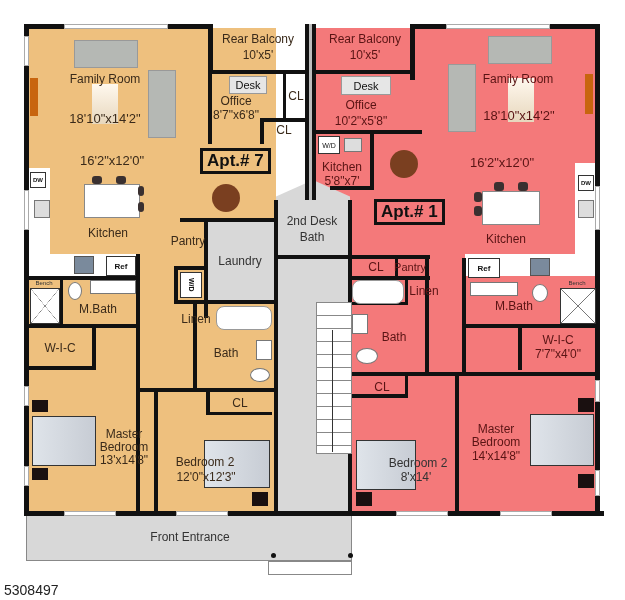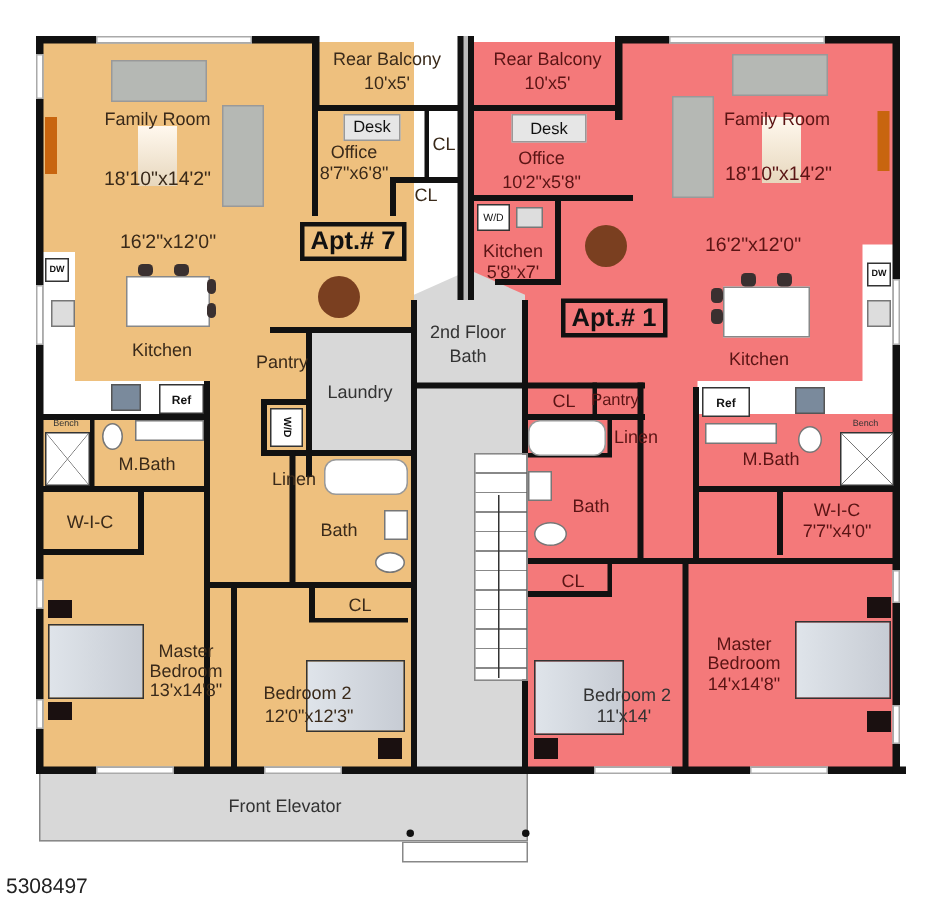--- a/index.html
+++ b/index.html
@@ -211,21 +211,21 @@
   <div class="lbl" style="left:226px;top:346px;">Bath</div>
   <div class="lbl" style="left:98px;top:302px;">M.Bath</div>
   <div class="lbl" style="left:60px;top:341px;">W-I-C</div>
   <div class="lbl" style="left:124px;top:427px;">Master</div>
   <div class="lbl" style="left:124px;top:440px;">Bedroom</div>
   <div class="lbl" style="left:124px;top:453px;">13'x14'8"</div>
   <div class="lbl" style="left:240px;top:396px;">CL</div>
   <div class="lbl" style="left:205px;top:455px;">Bedroom 2</div>
   <div class="lbl" style="left:206px;top:470px;">12'0"x12'3"</div>
 
-  <div class="lbl g" style="left:312px;top:214px;">2nd Floor</div>
+  <div class="lbl g" style="left:312px;top:214px;">2nd Desk</div>
   <div class="lbl g" style="left:312px;top:230px;">Bath</div>
 
   <div class="lbl r" style="left:365px;top:32px;">Rear Balcony</div>
   <div class="lbl r" style="left:365px;top:48px;">10'x5'</div>
   <div class="lbl r" style="left:518px;top:72px;">Family Room</div>
   <div class="lbl r" style="left:519px;top:109px;font-size:13px;">18'10"x14'2"</div>
   <div class="lbl r" style="left:361px;top:98px;">Office</div>
   <div class="lbl r" style="left:361px;top:114px;">10'2"x5'8"</div>
   <div class="lbl r" style="left:342px;top:160px;">Kitchen</div>
   <div class="lbl r" style="left:342px;top:174px;">5'8"x7'</div>
@@ -237,20 +237,20 @@
   <div class="lbl r" style="left:424px;top:284px;">Linen</div>
   <div class="lbl r" style="left:394px;top:330px;">Bath</div>
   <div class="lbl r" style="left:514px;top:299px;">M.Bath</div>
   <div class="lbl r" style="left:558px;top:333px;">W-I-C</div>
   <div class="lbl r" style="left:558px;top:347px;">7'7"x4'0"</div>
   <div class="lbl r" style="left:382px;top:380px;">CL</div>
   <div class="lbl r" style="left:496px;top:422px;">Master</div>
   <div class="lbl r" style="left:496px;top:435px;">Bedroom</div>
   <div class="lbl r" style="left:496px;top:449px;">14'x14'8"</div>
   <div class="lbl g" style="left:418px;top:456px;">Bedroom 2</div>
-  <div class="lbl g" style="left:416px;top:470px;">11'x14'</div>
-
-  <div class="lbl g" style="left:190px;top:530px;">Front Elevator</div>
+  <div class="lbl g" style="left:416px;top:470px;">8'x14'</div>
+
+  <div class="lbl g" style="left:190px;top:530px;">Front Entrance</div>
   <div class="abs" style="left:271px;top:553px;width:5px;height:5px;border-radius:50%;background:#111;"></div>
   <div class="abs" style="left:348px;top:553px;width:5px;height:5px;border-radius:50%;background:#111;"></div>
 </div>
 
 <div class="listing-id">5308497</div>
 
 </body></html>

